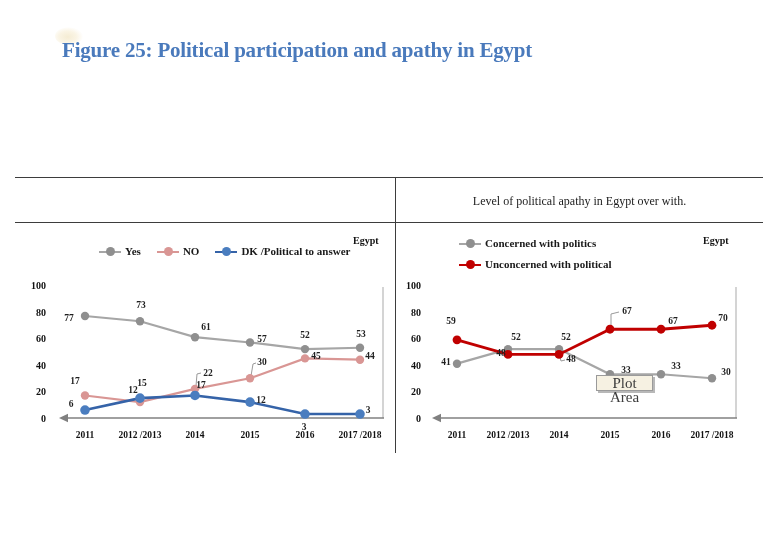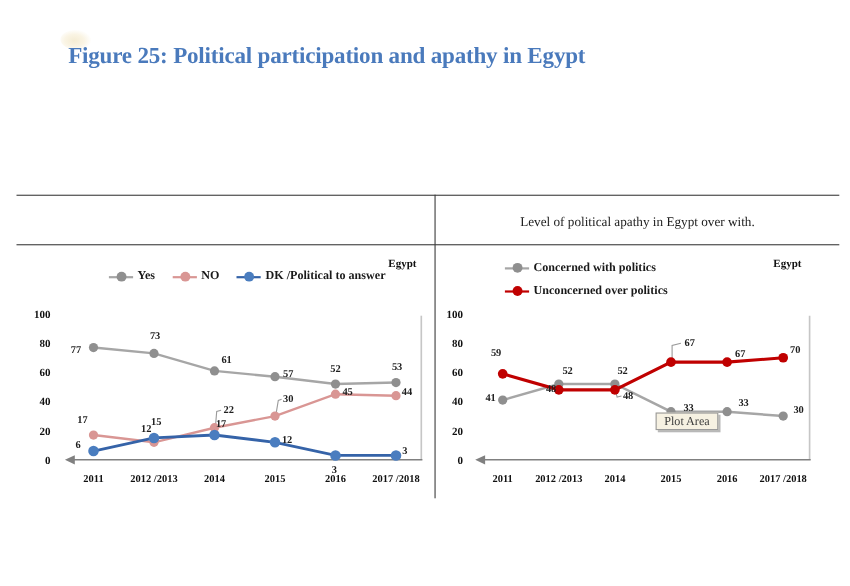--- a/index.html
+++ b/index.html
@@ -25,21 +25,21 @@
   #legend-right{left:459px;top:237px;flex-direction:column;align-items:flex-start;row-gap:9px;}
   .legend-item{display:flex;align-items:center;column-gap:4px;}
   .lmark{position:relative;width:22px;height:9px;}
   .lmark .lln{position:absolute;left:0;top:4px;width:22px;height:2px;background:#888;}
   .lmark .ldot{position:absolute;left:7px;top:0;width:9px;height:9px;border-radius:50%;background:#888;}
   .legend-label{font-size:11px;font-weight:bold;color:#1a1a1a;white-space:nowrap;}
   svg.chart{position:absolute;overflow:visible;}
   #chart0{left:15px;top:270px;}
   #chart1{left:396px;top:270px;}
   #plot-area-tip{left:596px;top:375px;width:55px;height:14px;background:#f6f1e2;border:1px solid #9a9a9a;
-                 box-shadow:2px 2px 0 rgba(125,125,125,.55);font-size:11px;line-height:14px;text-align:center;color:#3c3c3c;}
+                 box-shadow:2px 2px 0 rgba(125,125,125,.55);font-size:15px;line-height:14px;text-align:center;color:#3c3c3c;}
 </style>
 </head>
 <body>
 
 <div id="page">
 
   <div class="abs" id="smudge"></div>
 
   <div class="abs" id="figure-title">Figure 25: Political participation and apathy in Egypt</div>
 
@@ -82,21 +82,21 @@
           <span class="lln" style="background: rgb(166, 166, 166);"></span>
           <span class="ldot" style="background: rgb(143, 143, 143);"></span>
         </span>
       <span class="legend-label">Concerned with politics</span>
     </div>
     <div class="legend-item">
       <span class="lmark">
           <span class="lln" style="background: rgb(192, 0, 0);"></span>
           <span class="ldot" style="background: rgb(192, 0, 0);"></span>
         </span>
-      <span class="legend-label">Unconcerned over politics</span>
+      <span class="legend-label">Unconcerned with political</span>
     </div>
   </div>
 
   <svg class="chart" id="chart0" width="381" height="185">
       <line x1="368" y1="17" x2="368" y2="148" stroke="#c6c6c6" stroke-width="1.5"></line>
       <line x1="51" y1="148" x2="369" y2="148" stroke="#808080" stroke-width="1.4"></line>
       <path d="M 44 148 L 53 143.8 L 53 152.2 Z" fill="#808080"></path>
       <text x="31" y="19" text-anchor="end" font-size="10" font-weight="bold" fill="#111">100</text>
       <text x="31" y="45.5" text-anchor="end" font-size="10" font-weight="bold" fill="#111">80</text>
       <text x="31" y="72" text-anchor="end" font-size="10" font-weight="bold" fill="#111">60</text>

